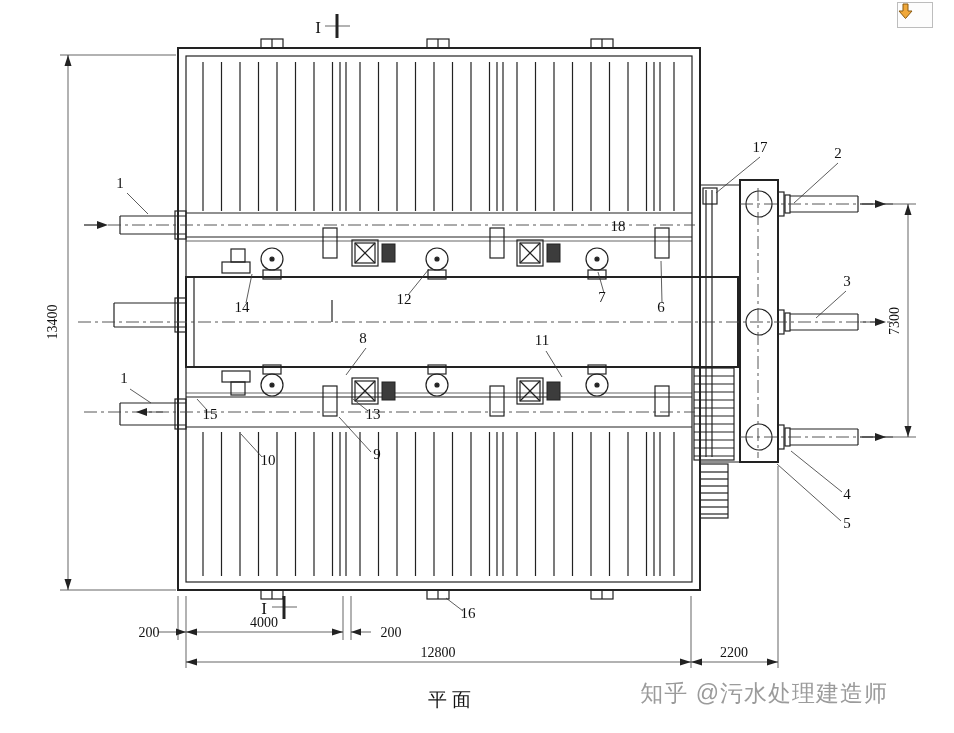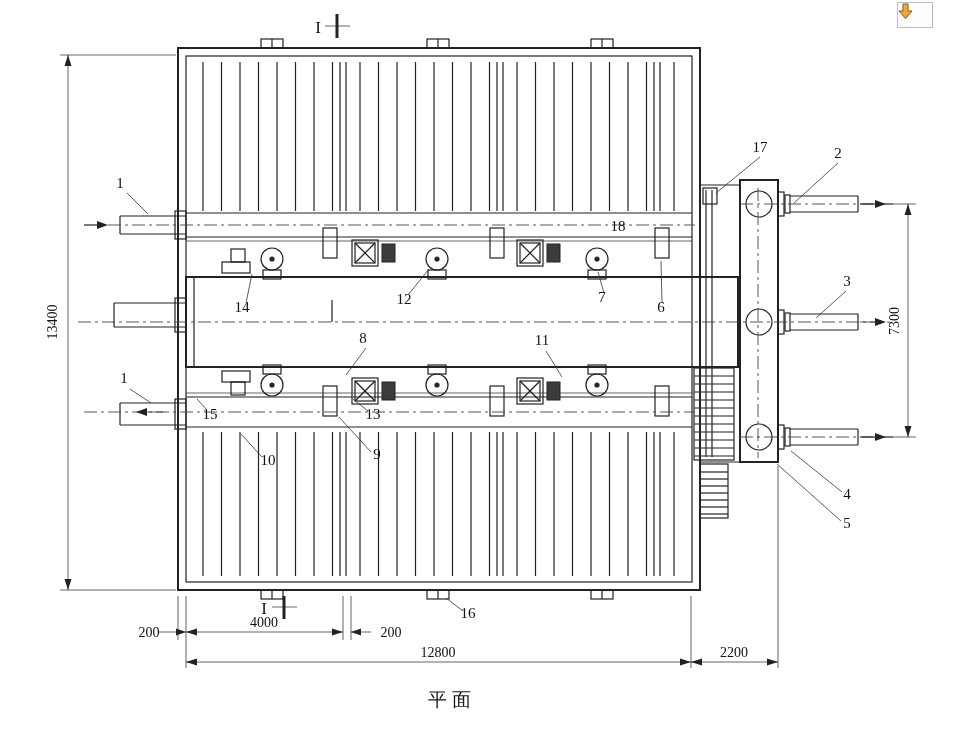--- a/index.html
+++ b/index.html
@@ -359,20 +359,21 @@
     <line class="thin" x1="325" y1="26" x2="350" y2="26"></line>
     <text class="mark" x="318" y="33">I</text>
     <line x1="284" y1="596" x2="284" y2="619" stroke="#222" stroke-width="3"></line>
     <line class="thin" x1="272" y1="607" x2="297" y2="607"></line>
     <text class="mark" x="264" y="614">I</text>
   </g>
 
   <text class="ttl" x="452" y="706">平面</text>
 </svg>
 
+<div class="watermark">知乎 @污水处理建造师</div>
 
 <div class="dl-btn">
   <svg width="15" height="17" viewBox="0 0 15 17">
     <polygon points="5,1 10,1 10,8 14,8 7.5,15.5 1,8 5,8" fill="#f0a83a" stroke="#8a5a10" stroke-width="1"></polygon>
   </svg>
 </div>
 
 </div>
 
 </body></html>

